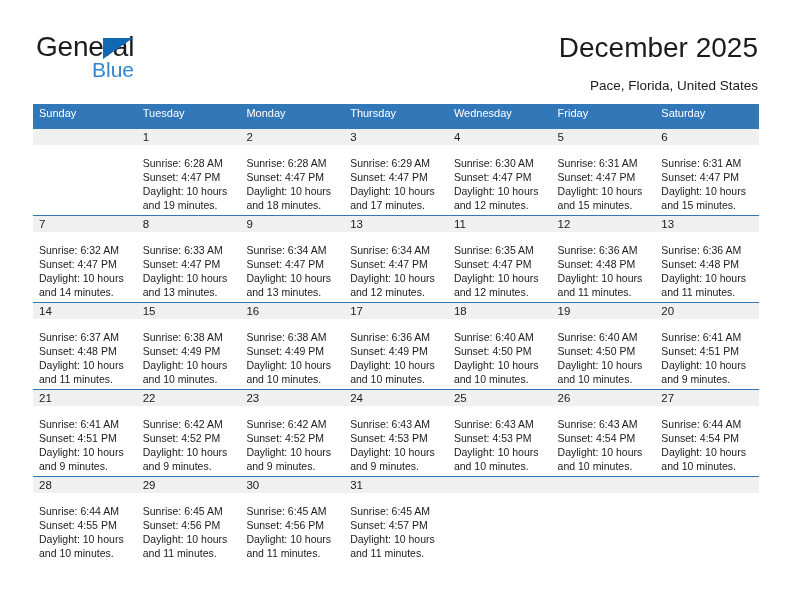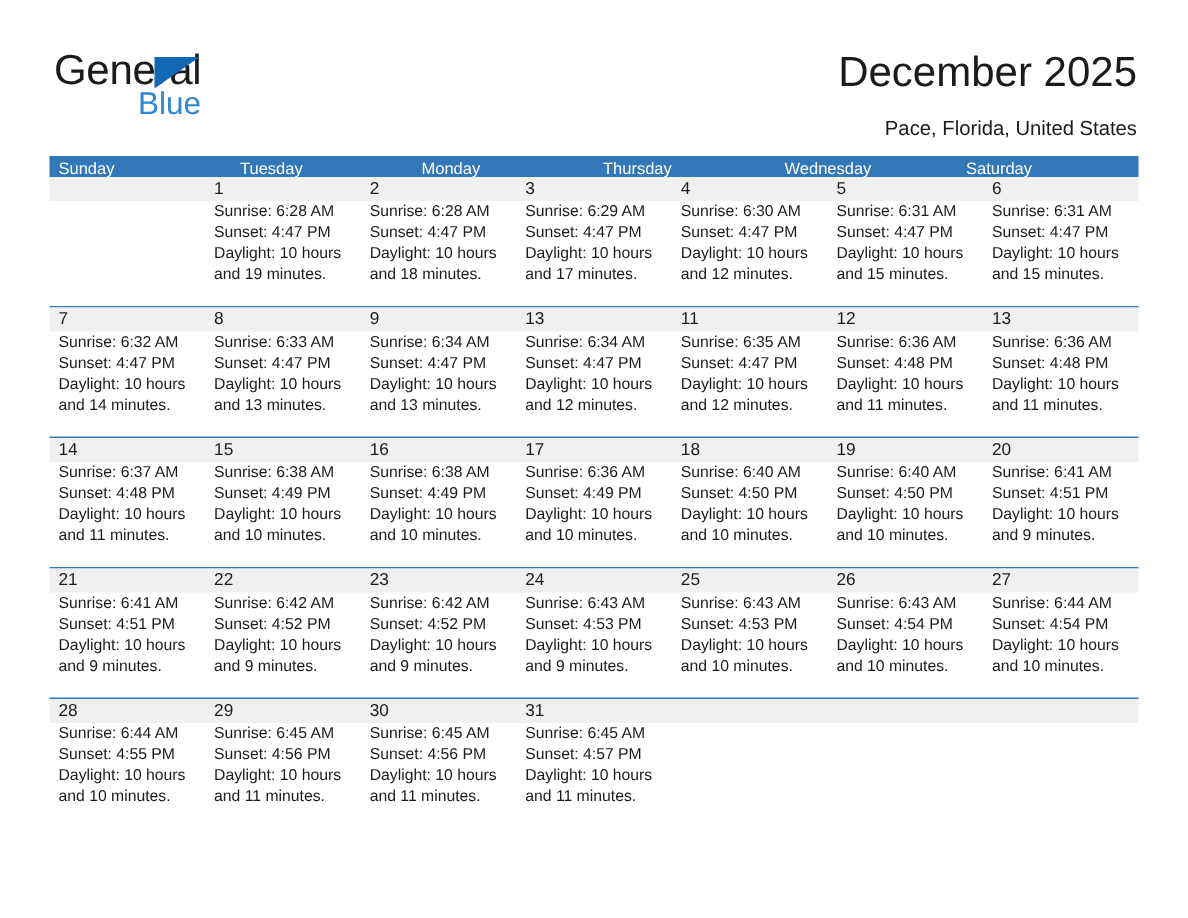--- a/index.html
+++ b/index.html
@@ -87,21 +87,21 @@
   
   .calendar {
     position: absolute;
     left: 33px;
     top: 104px;
     width: 726px;
   }
   .dow-row {
     display: flex;
     background: #3277b7;
-    height: 14px;
+    height: 25px;
   }
   .dow-cell {
     flex: 1 1 0;
     color: #ffffff;
     font-size: 11px;
     line-height: 19px;
     padding-left: 6px;
     box-sizing: border-box;
     white-space: nowrap;
     overflow: hidden;
@@ -135,21 +135,21 @@
     position: relative;
     font-size: 11.5px;
     line-height: 16px;
     color: #1b1b1b;
     height: 16px;
     z-index: 2;
   }
   .day-lines {
     position: relative;
     z-index: 2;
-    padding-top: 0;
+    padding-top: 11px;
   }
   .day-lines div {
     font-size: 10.5px;
     line-height: 14px;
     color: #1b1b1b;
     white-space: nowrap;
   }
   .empty .day-num,
   .empty .day-lines { visibility: hidden; }
 </style>
@@ -170,20 +170,21 @@
     <div class="subtitle">Pace, Florida, United States</div>
   </div>
 
   <div class="calendar">
     <div class="dow-row" id="dow-row">
         <div class="dow-cell">Sunday</div>
         <div class="dow-cell">Tuesday</div>
         <div class="dow-cell">Monday</div>
         <div class="dow-cell">Thursday</div>
         <div class="dow-cell">Wednesday</div>
+        <div class="dow-cell">Friday</div>
         <div class="dow-cell">Saturday</div>
       </div>
     <div id="weeks-container">
         <div class="week">
           <div class="numband"></div>
           <div class="week-inner">
             <div class="day-cell empty">
               <div class="day-num"></div>
               <div class="day-lines">
                 <div></div>

